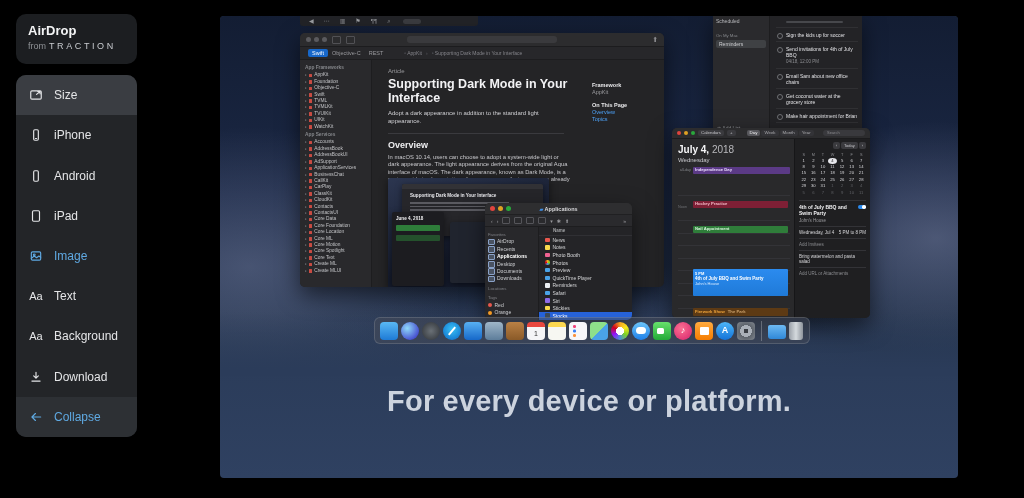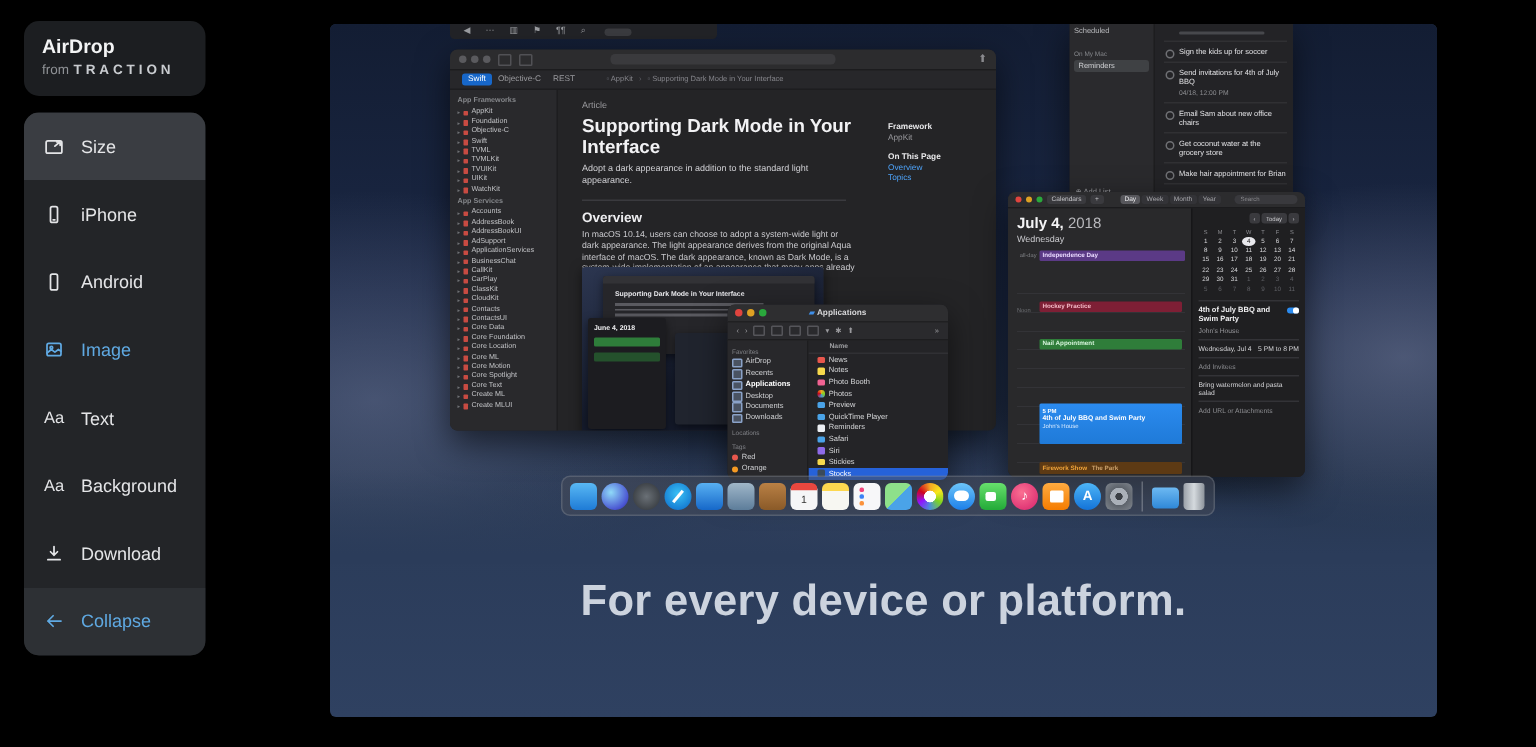--- a/index.html
+++ b/index.html
@@ -6,21 +6,21 @@
   body{
     width:1024px;height:498px;position:relative;overflow:hidden;
     background:#000;font-family:"Liberation Sans",sans-serif;
     -webkit-font-smoothing:antialiased;
   }
   
   .logo-card{position:absolute;left:16px;top:14px;width:121px;height:50px;background:#1c1e21;
     border-radius:10px;padding:9px 12px;box-sizing:border-box;}
   .logo-name{font-size:13px;font-weight:bold;color:#f3f4f5;}
   .logo-sub{margin-top:3px;font-size:9px;color:#8f9296;}
-  .logo-brand{font-size:9px;font-weight:bold;color:#c9ccd0;letter-spacing:2.6px;margin-left:3px;margin-top:40px;}
+  .logo-brand{font-size:9px;font-weight:normal;color:#c9ccd0;letter-spacing:2.6px;margin-left:3px;margin-top:40px;}
   .side-menu{position:absolute;left:16px;top:75px;width:121px;height:362px;background:#232528;
     border-radius:10px;overflow:hidden;display:flex;flex-direction:column;}
   .mi{flex:1;display:flex;align-items:center;gap:11px;padding-left:13px;font-size:12px;
     color:#e4e5e7;cursor:pointer;white-space:nowrap;}
   .mi svg{width:14px;height:14px;flex:none;stroke:currentColor;fill:none;stroke-width:2;stroke-linecap:round;stroke-linejoin:round;}
   .mi .aa{width:14px;font-size:11px;color:inherit;flex:none;text-align:center;}
   .mi.active{background:#3a3d42;}
   .mi.accent{color:#5fa9e2;}
   .mi.collapse{background:#2d3034;color:#5fa9e2;}
   
@@ -251,20 +251,26 @@
         <path d="M11 18h2"></path>
       </svg>
     <span>iPhone</span>
   </div>
   <div class="mi">
     <svg viewBox="0 0 24 24">
         <rect x="8" y="3" width="8" height="18" rx="2"></rect>
       </svg>
     <span>Android</span>
   </div>
+  <div class="mi">
+    <svg viewBox="0 0 24 24">
+        <rect x="6" y="3" width="12" height="18" rx="2"></rect>
+      </svg>
+    <span>iPad</span>
+  </div>
   <div class="mi accent">
     <svg viewBox="0 0 24 24">
         <rect x="4" y="5" width="16" height="14" rx="2"></rect>
         <circle cx="9" cy="10" r="1.5"></circle>
         <path d="M4 16l5-4 4 3 4-3 3 2"></path>
       </svg>
     <span>Image</span>
   </div>
   <div class="mi">
     <span class="aa">Aa</span>

